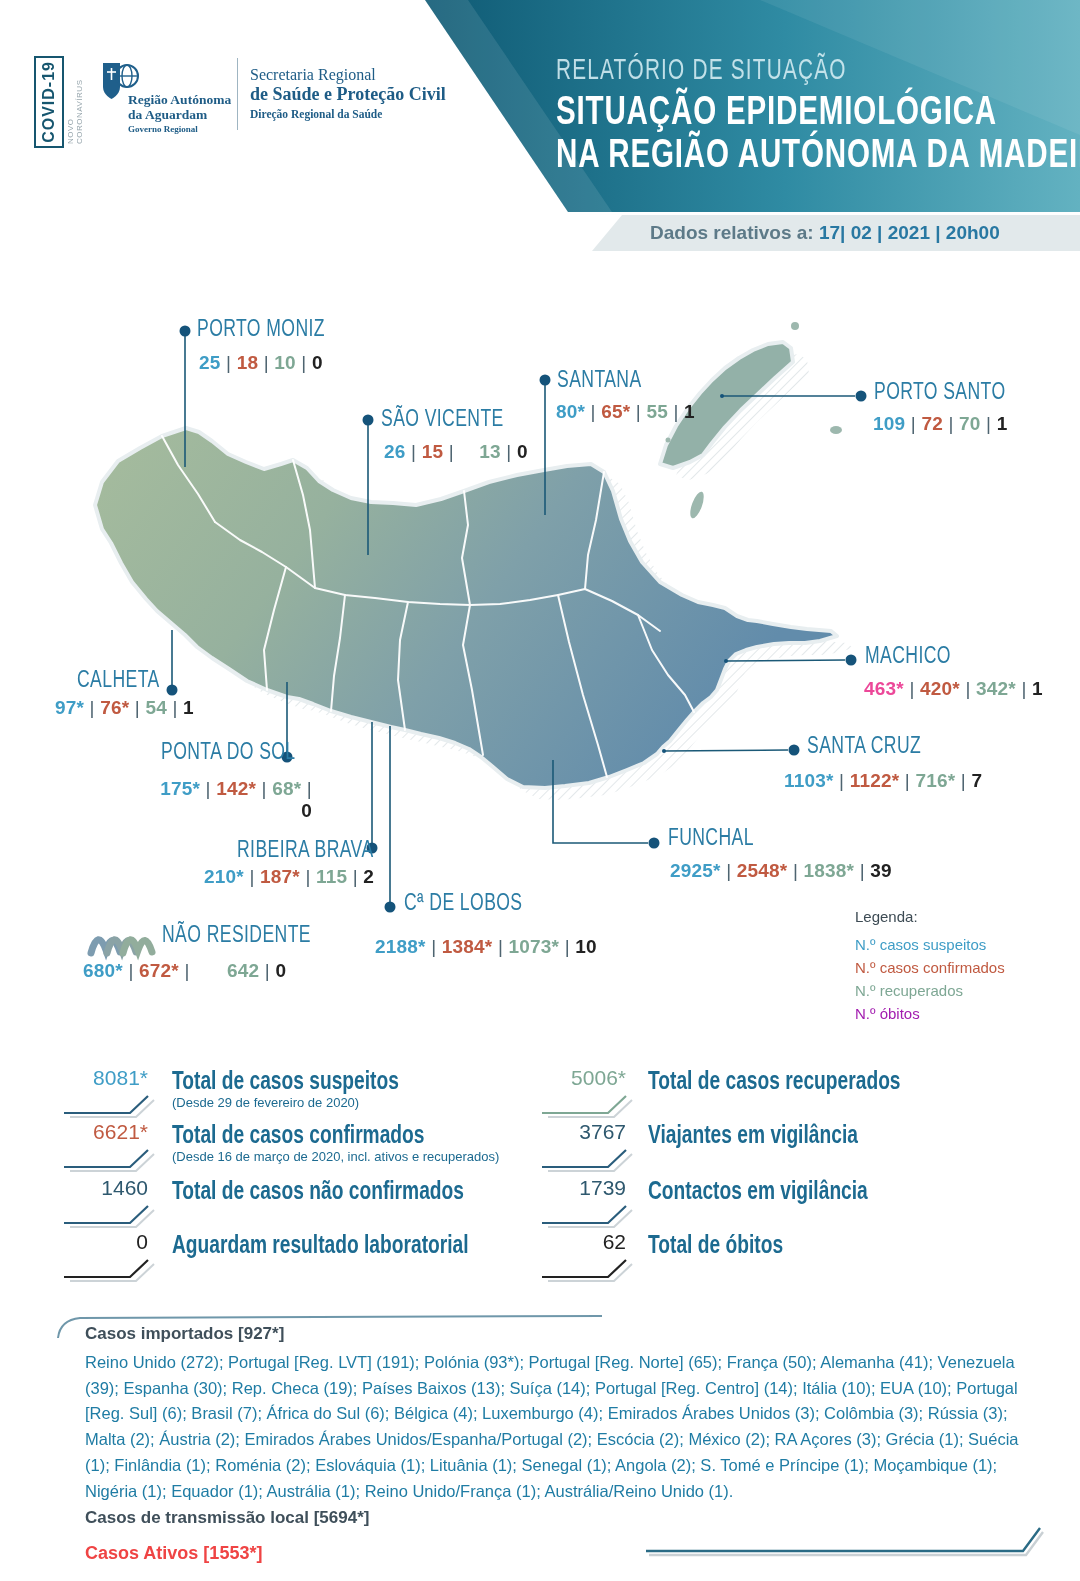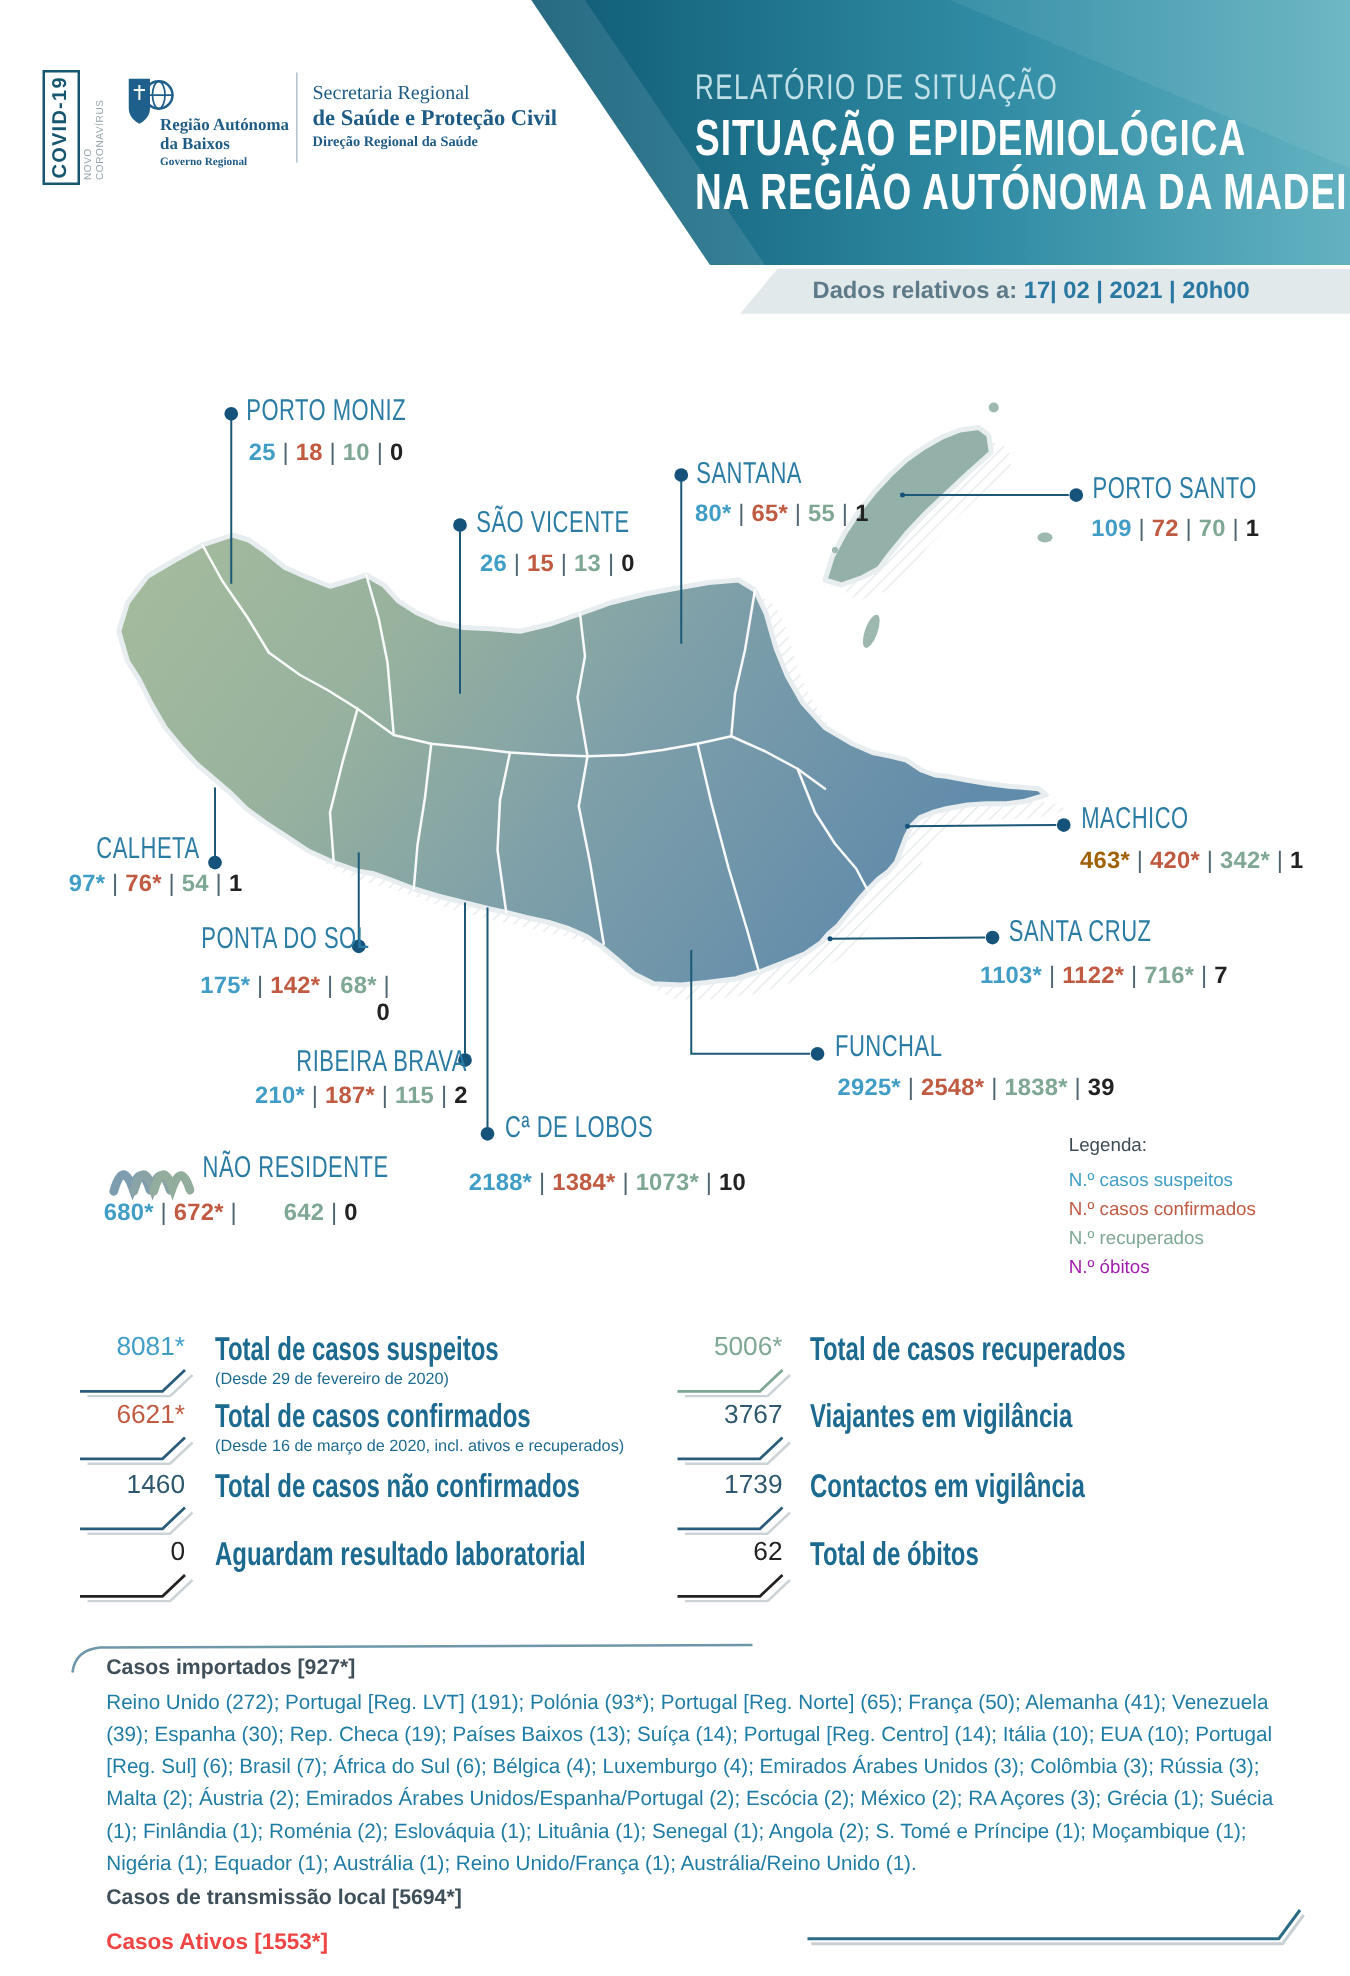--- a/index.html
+++ b/index.html
@@ -68,21 +68,21 @@
   <svg class="abs" style="left:100px;top:60px" width="40" height="46">
     <path d="M3,3 h17 v24 c0,8 -8.5,12 -8.5,12 c0,0 -8.5,-4 -8.5,-12 Z" fill="#1f5f8b"></path>
     <circle cx="27" cy="16" r="11" fill="none" stroke="#1f5f8b" stroke-width="2"></circle>
     <ellipse cx="27" cy="16" rx="5" ry="11" fill="none" stroke="#1f5f8b" stroke-width="1.4"></ellipse>
     <line x1="16" y1="16" x2="38" y2="16" stroke="#1f5f8b" stroke-width="1.4"></line>
     <line x1="11.5" y1="8" x2="11.5" y2="20" stroke="#ffffff" stroke-width="1.6"></line>
     <line x1="7" y1="12" x2="16" y2="12" stroke="#ffffff" stroke-width="1.6"></line>
   </svg>
   <div class="abs logo-text" style="left:128px;top:92px">
     <div>Região Autónoma</div>
-    <div>da Baixos</div>
+    <div>da Aguardam</div>
     <div class="logo-small">Governo Regional</div>
   </div>
 
   <div class="abs" style="left:237px;top:58px;width:1px;height:72px;background:#9fb5c2"></div>
 
   <div class="abs" style="left:250px;top:66px">
     <div class="sec-l1">Secretaria Regional</div>
     <div class="sec-l2">de Saúde e Proteção Civil</div>
     <div class="sec-l3" style="margin-top:3px">Direção Regional da Saúde</div>
   </div>
@@ -169,21 +169,21 @@
       <circle cx="722" cy="106" r="2"></circle>
       <circle cx="726" cy="371" r="2"></circle>
       <circle cx="664" cy="461" r="2"></circle>
     </g>
   </svg>
 
   <div class="abs" style="left:197px;top:315px"><span class="muni-name cond">PORTO MONIZ</span></div>
   <div class="abs muni-stats" style="left:199px;top:352px"><span style="color: rgb(63, 157, 198);">25</span><span class="sep"> | </span><span style="color: rgb(192, 90, 65);">18</span><span class="sep"> | </span><span style="color: rgb(126, 167, 148);">10</span><span class="sep"> | </span><span style="color: rgb(34, 34, 34);">0</span></div>
 
   <div class="abs" style="left:381px;top:405px"><span class="muni-name cond">SÃO VICENTE</span></div>
-  <div class="abs muni-stats" style="left:384px;top:441px"><span style="color: rgb(63, 157, 198);">26</span><span class="sep"> | </span><span style="color: rgb(192, 90, 65); margin-top: 20px;">15</span><span class="sep"> | </span><span style="color: rgb(126, 167, 148);">13</span><span class="sep"> | </span><span style="color: rgb(34, 34, 34);">0</span></div>
+  <div class="abs muni-stats" style="left:384px;top:441px"><span style="color: rgb(63, 157, 198);">26</span><span class="sep"> | </span><span style="color: rgb(192, 90, 65); margin-top: 20px;">15</span><span class="sep"> | </span><span style="color: rgb(126, 167, 148); margin-left: 20px;">13</span><span class="sep"> | </span><span style="color: rgb(34, 34, 34);">0</span></div>
 
   <div class="abs" style="left:557px;top:366px"><span class="muni-name cond">SANTANA</span></div>
   <div class="abs muni-stats" style="left:556px;top:401px"><span style="color: rgb(63, 157, 198);">80*</span><span class="sep"> | </span><span style="color: rgb(192, 90, 65);">65*</span><span class="sep"> | </span><span style="color: rgb(126, 167, 148);">55</span><span class="sep"> | </span><span style="color: rgb(34, 34, 34);">1</span></div>
 
   <div class="abs" style="left:874px;top:378px"><span class="muni-name cond">PORTO SANTO</span></div>
   <div class="abs muni-stats" style="left:873px;top:413px"><span style="color: rgb(63, 157, 198);">109</span><span class="sep"> | </span><span style="color: rgb(192, 90, 65);">72</span><span class="sep"> | </span><span style="color: rgb(126, 167, 148);">70</span><span class="sep"> | </span><span style="color: rgb(34, 34, 34);">1</span></div>
 
   <div class="abs" style="left:77px;top:666px"><span class="muni-name cond">CALHETA</span></div>
   <div class="abs muni-stats" style="left:55px;top:697px"><span style="color: rgb(63, 157, 198);">97*</span><span class="sep"> | </span><span style="color: rgb(192, 90, 65);">76*</span><span class="sep"> | </span><span style="color: rgb(126, 167, 148);">54</span><span class="sep"> | </span><span style="color: rgb(34, 34, 34);">1</span></div>
 
@@ -196,21 +196,21 @@
   <div class="abs" style="left:404px;top:889px"><span class="muni-name cond">Cª DE LOBOS</span></div>
   <div class="abs muni-stats" style="left:375px;top:936px"><span style="color: rgb(63, 157, 198);">2188*</span><span class="sep"> | </span><span style="color: rgb(192, 90, 65);">1384*</span><span class="sep"> | </span><span style="color: rgb(126, 167, 148);">1073*</span><span class="sep"> | </span><span style="color: rgb(34, 34, 34);">10</span></div>
 
   <div class="abs" style="left:668px;top:824px"><span class="muni-name cond">FUNCHAL</span></div>
   <div class="abs muni-stats" style="left:670px;top:860px"><span style="color: rgb(63, 157, 198);">2925*</span><span class="sep"> | </span><span style="color: rgb(192, 90, 65);">2548*</span><span class="sep"> | </span><span style="color: rgb(126, 167, 148);">1838*</span><span class="sep"> | </span><span style="color: rgb(34, 34, 34);">39</span></div>
 
   <div class="abs" style="left:807px;top:732px"><span class="muni-name cond">SANTA CRUZ</span></div>
   <div class="abs muni-stats" style="left:784px;top:770px"><span style="color: rgb(63, 157, 198);">1103*</span><span class="sep"> | </span><span style="color: rgb(192, 90, 65);">1122*</span><span class="sep"> | </span><span style="color: rgb(126, 167, 148);">716*</span><span class="sep"> | </span><span style="color: rgb(34, 34, 34);">7</span></div>
 
   <div class="abs" style="left:865px;top:642px"><span class="muni-name cond">MACHICO</span></div>
-  <div class="abs muni-stats" style="left:864px;top:678px"><span style="color: #a16207; margin-top: 40px;">463*</span><span class="sep"> | </span><span style="color: rgb(192, 90, 65);">420*</span><span class="sep"> | </span><span style="color: rgb(126, 167, 148);">342*</span><span class="sep"> | </span><span style="color: rgb(34, 34, 34);">1</span></div>
+  <div class="abs muni-stats" style="left:864px;top:678px"><span style="color: #ec4899; margin-top: 40px;">463*</span><span class="sep"> | </span><span style="color: rgb(192, 90, 65);">420*</span><span class="sep"> | </span><span style="color: rgb(126, 167, 148);">342*</span><span class="sep"> | </span><span style="color: rgb(34, 34, 34);">1</span></div>
 
   <svg class="abs" style="left:86px;top:920px" width="72" height="46">
     <g fill="none" stroke-width="7" stroke-linecap="round">
       <path d="M5,33 Q12,8 20,30 Q27,10 34,32" stroke="#7d9cb0"></path>
       <path d="M21,33 Q28,8 36,30 Q43,10 50,32" stroke="#8aa3a6"></path>
       <path d="M37,33 Q44,8 52,30 Q59,10 66,32" stroke="#92ad9c"></path>
     </g>
   </svg>
   <div class="abs" style="left:162px;top:921px"><span class="muni-name cond">NÃO RESIDENTE</span></div>
   <div class="abs muni-stats" style="left:83px;top:960px"><span style="color: rgb(63, 157, 198);">680*</span><span class="sep"> | </span><span style="color: rgb(192, 90, 65);">672*</span><span class="sep"> | </span><span style="color: rgb(126, 167, 148); margin-left: 32px;">642</span><span class="sep"> | </span><span style="color: rgb(34, 34, 34);">0</span></div>

